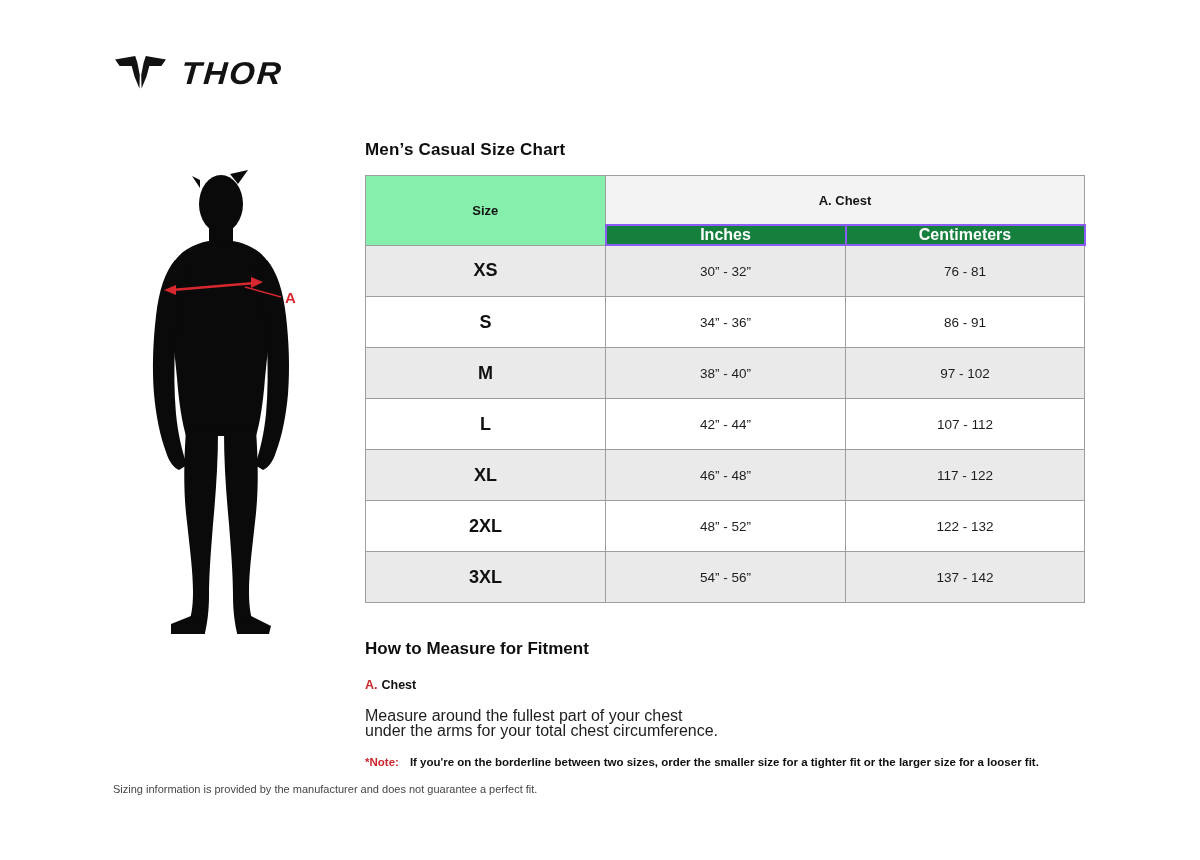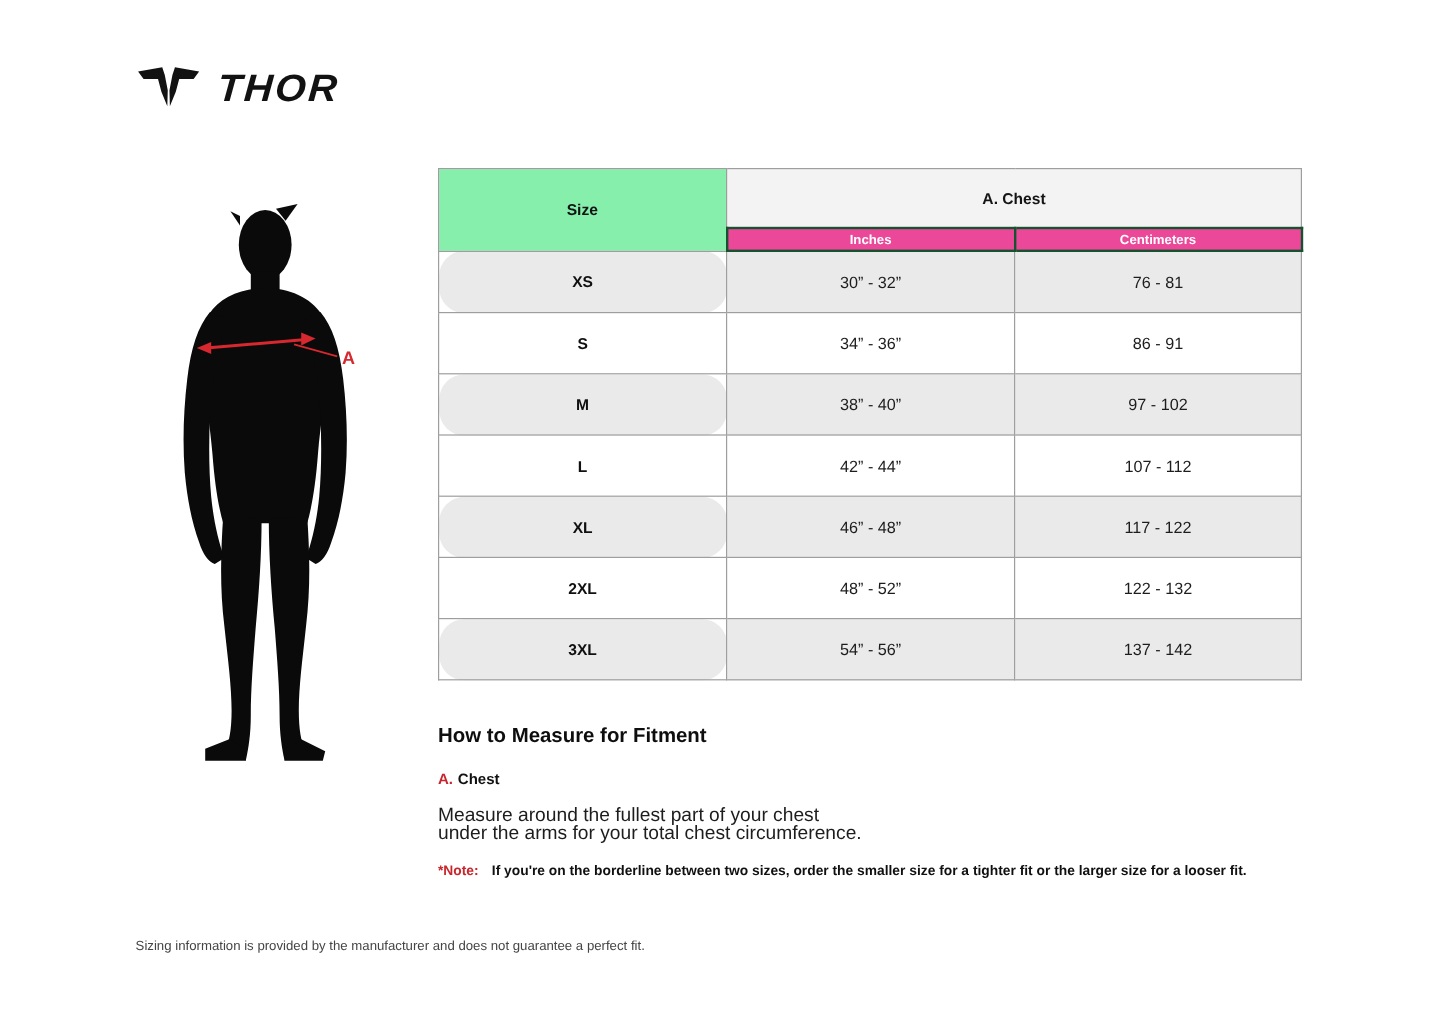--- a/index.html
+++ b/index.html
@@ -21,24 +21,24 @@
   .figure-wrap svg { width:100%; height:100%; display:block; }
 
   
   .main { position:absolute; left:365px; top:140px; width:719px; }
   .title { font-size:17px; font-weight:bold; margin:0 0 15px 0; color:#0e0e0e; letter-spacing:.2px; }
 
   table.size-table { border-collapse:collapse; width:719px; table-layout:fixed; }
   .size-table th, .size-table td { border:1px solid #9e9e9e; text-align:center; padding:0; }
   .size-table th.size-col { background:#86efac; font-size:13px; color:#141414; }
   .size-table th.group    { background:#f3f3f3; font-size:13px; color:#141414; height:48px; }
-  .size-table tr.sub th   { background:#ec4899; color:#fff; font-size:11px; height:17px;
-                            border:2px solid #14532d; font-weight:bold; }
+  .size-table tr.sub th   { background:#15803d; color:#fff; font-size:16px; height:17px;
+                            border:2px solid #8b5cf6; font-weight:bold; }
   .size-table tbody td { height:50px; font-size:13.5px; color:#1d1d1d; font-weight:normal; }
-  .size-table tbody td.size-label { font-weight:bold; font-size:13px; color:#101010;border-radius:21px; }
+  .size-table tbody td.size-label { font-weight:bold; font-size:18px; color:#101010; }
   .size-table tbody tr:nth-child(odd) { background:#eaeaea; }
   .size-table tbody tr:nth-child(even) { background:#ffffff; }
 
   .measure-heading { font-size:17px; font-weight:bold; margin:36px 0 0 0; color:#0e0e0e; }
   .measure-item { margin-top:19px; }
   .m-title { font-size:12.5px; font-weight:bold; color:#111; }
   .m-key   { color:#c9252c; margin-right:4px; }
   .m-desc  { font-size:16px; line-height:15px; max-width:356px; margin-top:16px; color:#1d1d1d; }
 
   .note { margin-top:18px; font-size:11.5px; font-weight:bold; color:#101010; }
@@ -79,20 +79,21 @@
       <polygon points="16,122 28,117 28,127" fill="#d7282f"></polygon>
       <polygon points="115,114 103,109 103,120" fill="#d7282f"></polygon>
       <path d="M97,119 L133,129" stroke="#d7282f" stroke-width="1.5" fill="none"></path>
       <text x="137" y="135" font-size="15" font-weight="bold" fill="#d7282f">A</text>
     </g>
   </svg>
 </div>
 
 <div class="main">
 
+  <h1 class="title">Men’s Casual Size Chart</h1>
 
   <table class="size-table">
     <colgroup>
         <col style="width:240px">
         <col style="width:240px">
         <col style="width:239px">
       </colgroup>
     <thead>
       <tr>
         <th class="size-col" rowspan="2">Size</th>

